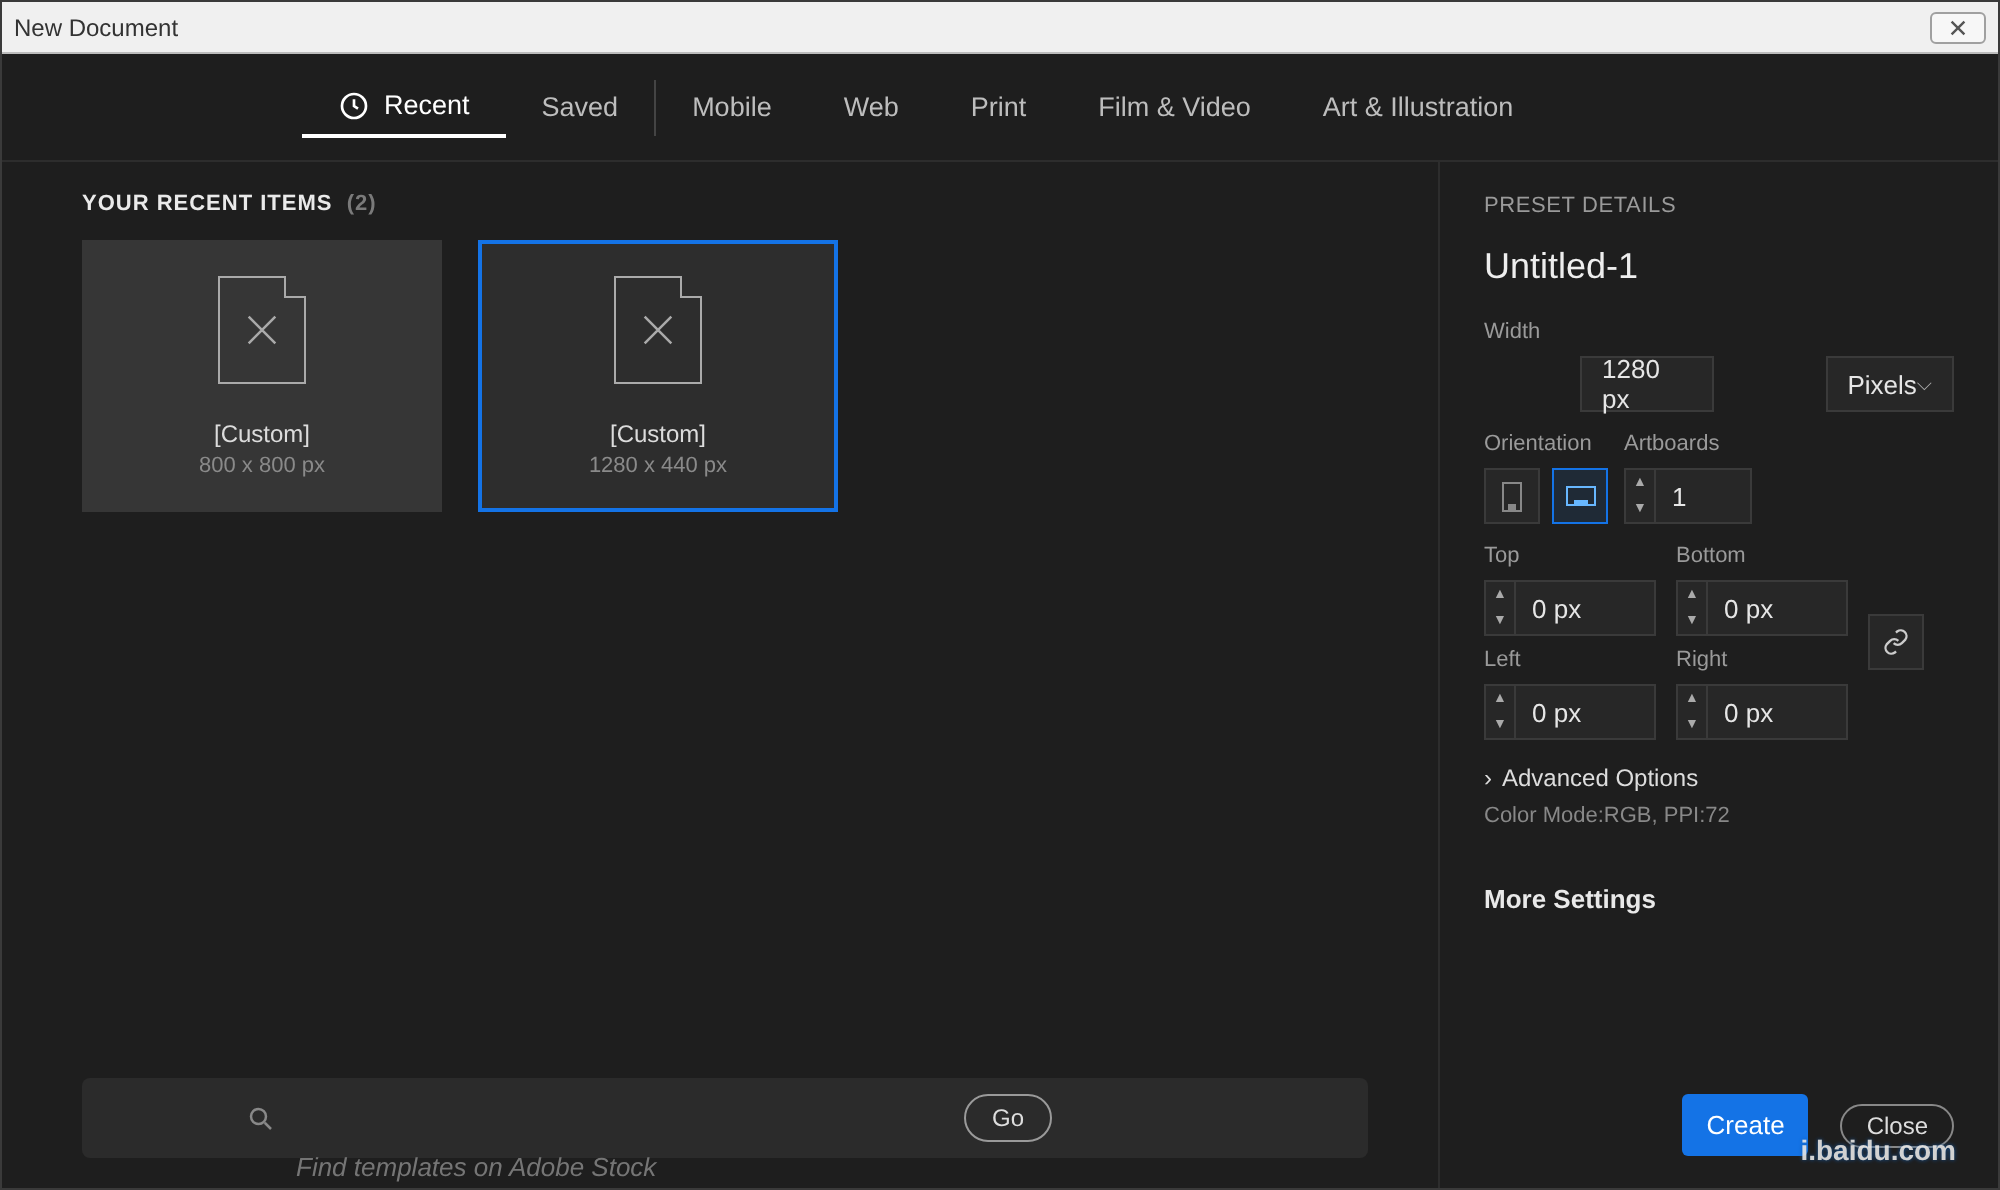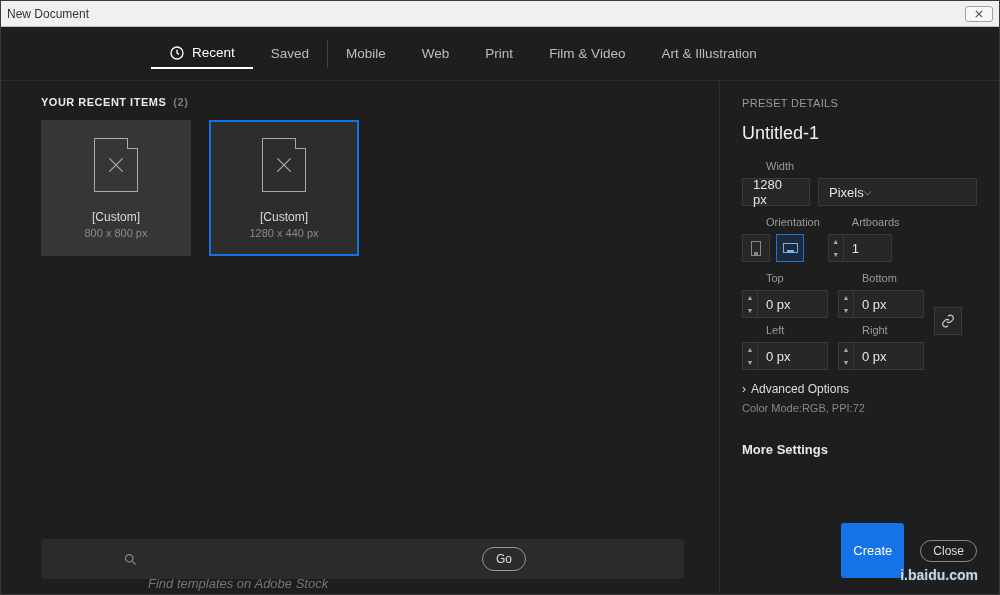--- a/index.html
+++ b/index.html
@@ -36,21 +36,21 @@
 }
 
 .left {
   flex: 1; display: flex; flex-direction: column; padding: 15px 15px 15px 40px;
 }
 .recent-title { font-size: 11px; letter-spacing: .5px; color: #eaeaea; font-weight: 600; margin-bottom: 12px;}
 .recent-title .count { color: #7a7a7a; }
 
 .cards { display: flex; gap: 18px; }
 .card {
-  width: 150px; height: 136px; background: #363636; border: 1px solid #363636;
+  width: 180px; height: 136px; background: #363636; border: 1px solid #363636;
   display: flex; flex-direction: column; align-items: center; justify-content: center;
   cursor: pointer;
 }
 .card.selected { border: 2px solid #1473e6; background: #2d2d2d; }
 .doc-icon { width: 44px; height: 54px; border: 1px solid #aaa; position: relative; margin-bottom: 18px; }
 .doc-icon::before {
   content: ""; position: absolute; top: -1px; right: -1px; width: 10px; height: 10px;
   background: #363636; border-left: 1px solid #aaa; border-bottom: 1px solid #aaa;
 }
 .card.selected .doc-icon::before { background:#2d2d2d; }
@@ -74,25 +74,25 @@
   cursor: pointer;
 }
 
 .right {
   width: 280px; border-left: 1px solid #2d2d2d; padding: 16px 22px;
   color: #ccc; font-size: 12px; display:flex; flex-direction:column;
 }
 .section-title { font-size: 11px; letter-spacing: .3px; color: #9a9a9a; margin-bottom: 14px;}
 .doc-name { font-size: 18px; color: #eee; margin-bottom: 16px; }
 
-.label { font-size: 11px; color: #9a9a9a; margin-bottom: 6px; margin-left: 24px; }
+.label { font-size: 11px; color: #9a9a9a; margin-bottom: 6px; }
 .row { display: flex; gap: 8px; margin-bottom: 10px; align-items: flex-end;}
 .input {
   background: #272727; border: 1px solid #3a3a3a; height: 28px;
-  display: flex; align-items: center; padding: 0 10px; color: #e6e6e6; font-size: 13px;
+  display: flex; align-items: center; padding: 0 10px; color: #e6e6e6; font-size: 13px; margin-left: 48px;
 }
 .w-70 { width: 68px; }
 .w-160 { width: 150px; flex:1;}
 .dropdown { justify-content: flex-start; cursor:pointer;}
 .chev { font-size: 10px; color: #aaa;}
 
 .col { display:flex; flex-direction:column; }
 
 .orient-group { display:flex; gap:6px;}
 .orient {
@@ -121,21 +121,21 @@
   display:flex;align-items:center;justify-content:center;cursor:pointer;color:#ccc;
 }
 
 .adv { margin-top:12px; cursor:pointer; color:#ddd; display:flex; align-items:center; gap:5px;}
 .hint { font-size:11px; color:#888; margin-top:6px;}
 
 .more { margin-top:28px; font-size:13px; color:#e9e9e9; font-weight:600; cursor:pointer;}
 
 .buttons { margin-top:auto; display:flex; gap:16px; justify-content:flex-end; align-items:center;}
 .btn-create {
-  background:#1473e6; color:#fff; padding:20px 12px; border-radius:3px; font-size:13px; cursor:pointer;
+  background:#1473e6; color:#fff; padding:8px 12px; border-radius:3px; font-size:13px; cursor:pointer;
 }
 .btn-close {
   border:1px solid #888; color:#ddd; padding:3px 12px; border-radius:14px; font-size:12px; cursor:pointer;
 }
 .watermark { position:absolute; right:22px; bottom:12px; font-size:14px; color:#e6e6e6; font-weight:600; opacity:.9; text-shadow: 0 0 2px #135aa8; pointer-events:none;}
 </style>
 </head>
 <body>
 
 <div class="outer-window">

